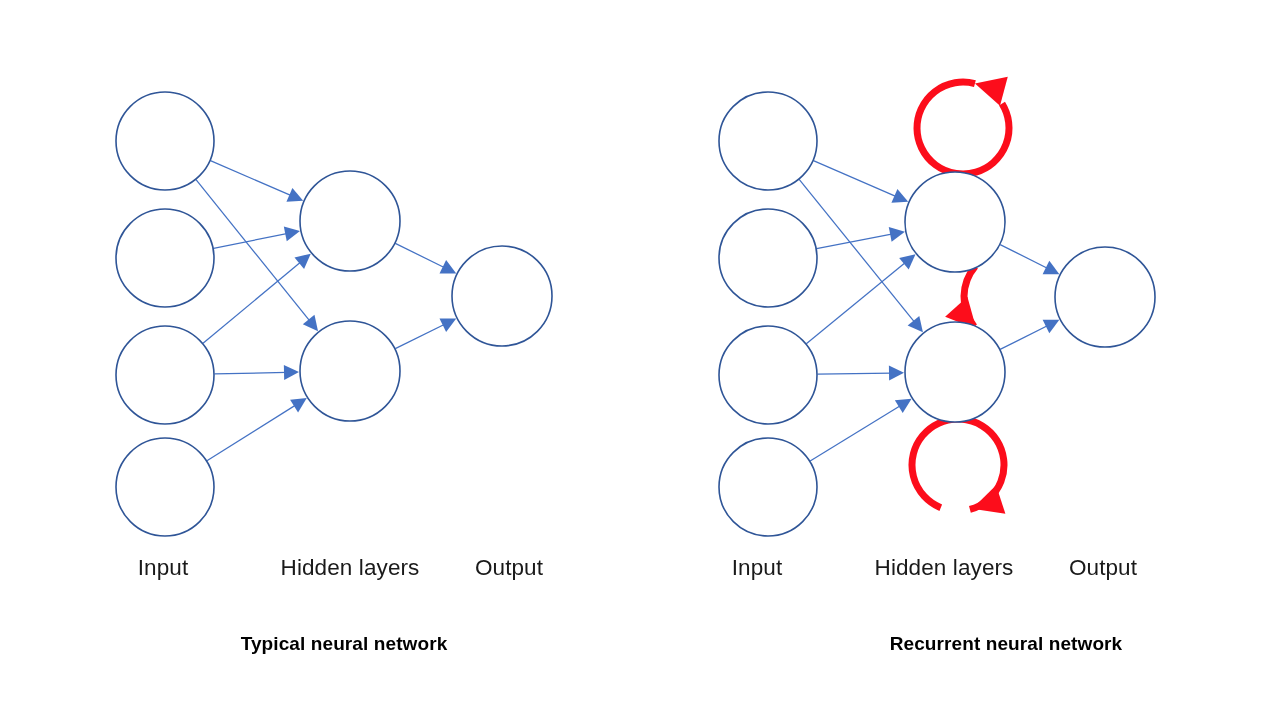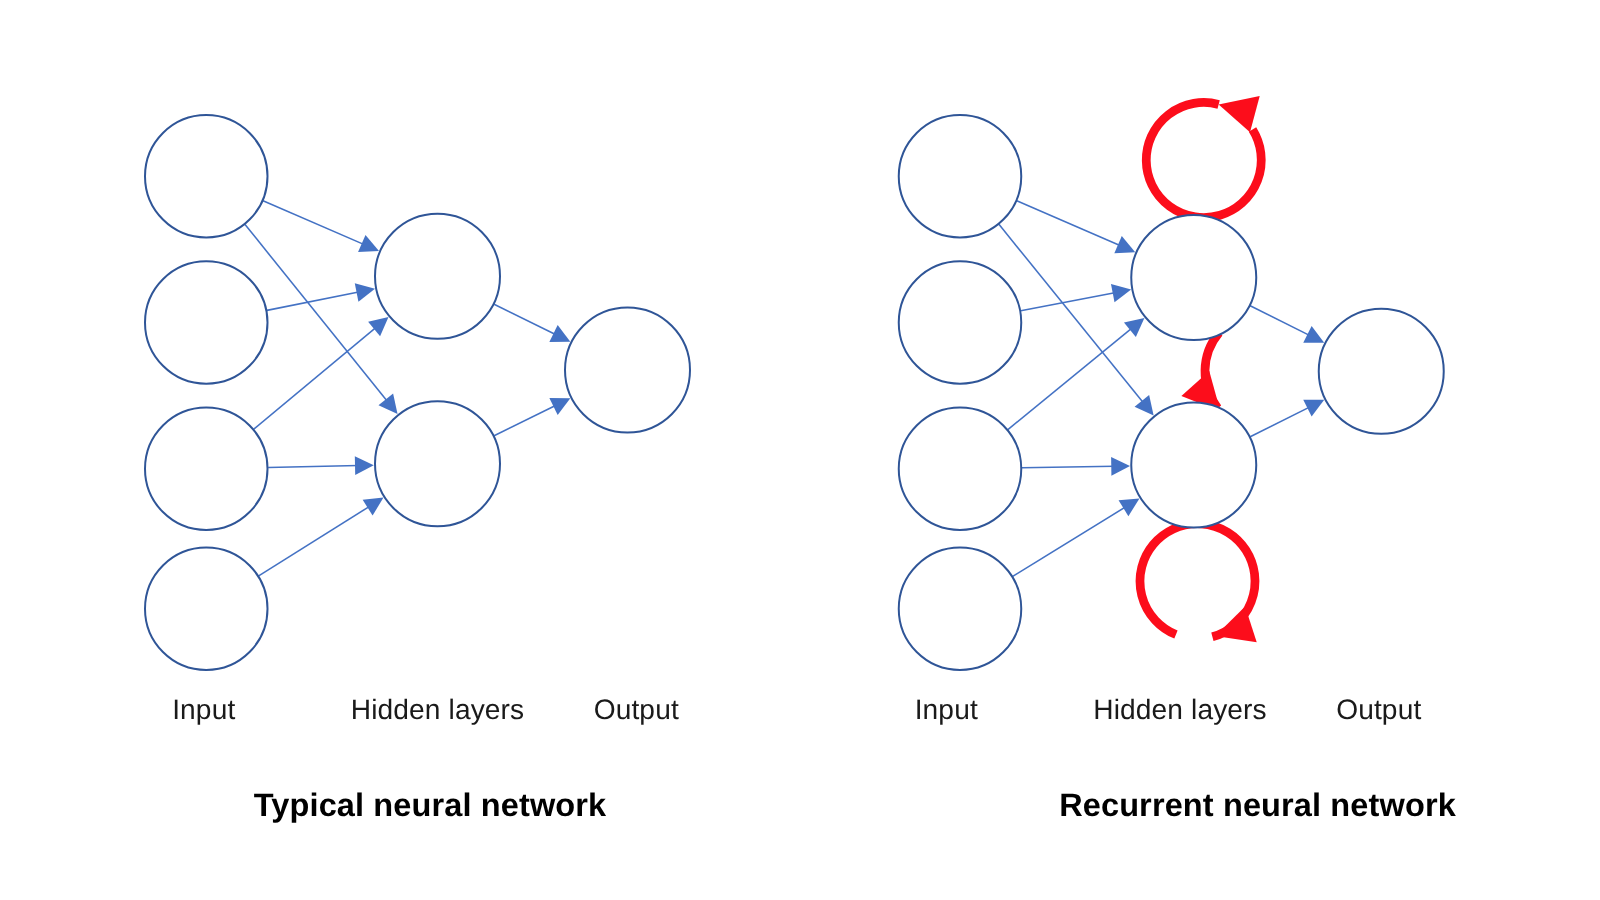--- a/index.html
+++ b/index.html
@@ -68,21 +68,21 @@
   .layer-label {
     position: absolute;
     font-size: 22.5px;
     font-weight: 400;
     color: #1a1a1a;
     white-space: nowrap;
     letter-spacing: 0.1px;
   }
   .caption {
     position: absolute;
-    font-size: 26px;
+    font-size: 19px;
     font-weight: bold;
     color: #000000;
     white-space: nowrap;
     text-align: left;
     letter-spacing: 0.1px;
   }
 </style>
 </head>
 <body>
 

